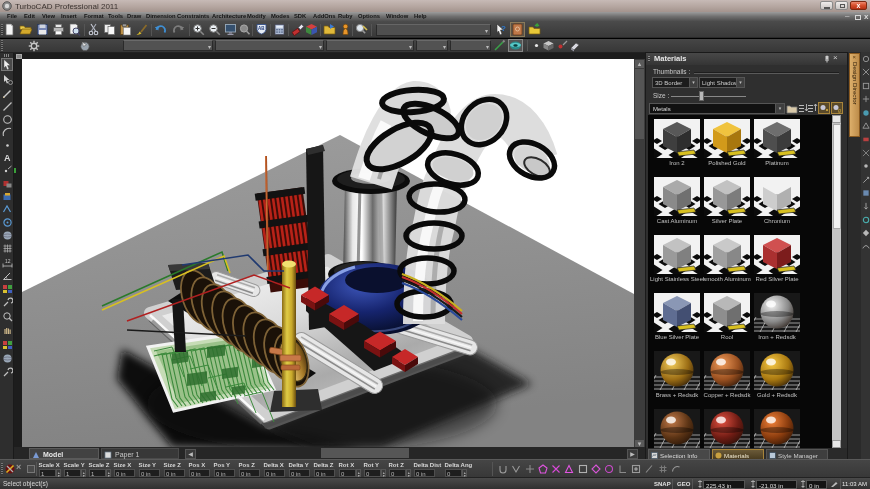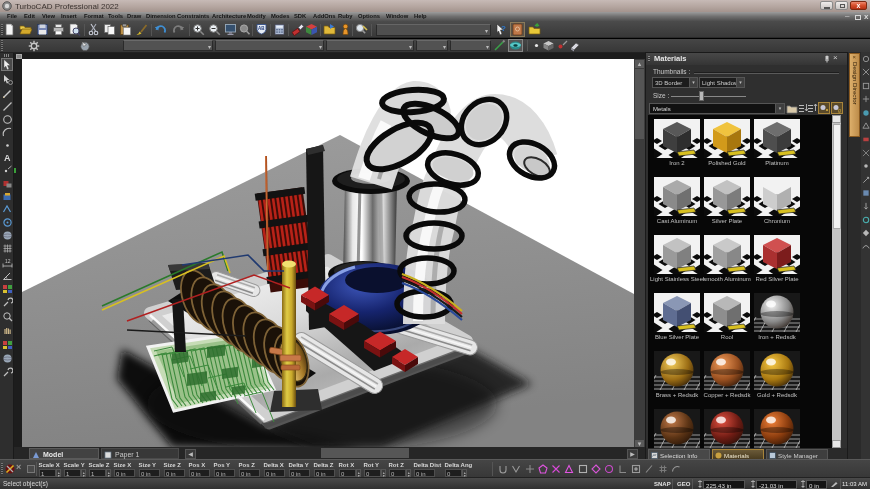--- a/index.html
+++ b/index.html
@@ -5,21 +5,21 @@
 html,body{width:870px;height:489px;overflow:hidden;background:#000}
 body{font-family:"Liberation Sans",sans-serif;position:relative}
 .abs{position:absolute}
 </style></head><body>
 
 <div class="abs" style="left:0;top:0;width:870px;height:12px;background:linear-gradient(#c7bab6,#b3a49e 60%,#a3938d)">
  <svg class="abs" style="left:2px;top:1px" width="10" height="10" viewBox="0 0 10 10">
    <circle cx="5" cy="5" r="4.3" fill="#8a8a8a" stroke="#444" stroke-width="0.8"></circle>
    <circle cx="5" cy="5" r="2.2" fill="#d8d8d8"></circle>
  </svg>
- <span class="abs" style="left:15px;top:1.5px;font-size:8px;color:#3a322f">TurboCAD Professional 2022</span>
+ <span class="abs" style="left:15px;top:1.5px;font-size:8px;color:#3a322f">TurboCAD Professional 2011</span>
  <div class="abs" style="left:820px;top:1px;width:13px;height:9px;background:linear-gradient(#efedec,#c9c4c2);border:1px solid #8a8a8a;border-radius:2px">
    <div class="abs" style="left:3px;top:5px;width:6px;height:2px;background:#555"></div>
     </div>
  <div class="abs" style="left:835px;top:1px;width:13px;height:9px;background:linear-gradient(#efedec,#c9c4c2);border:1px solid #8a8a8a;border-radius:2px">
    <div class="abs" style="left:3.5px;top:2px;width:5px;height:4px;border:1px solid #555"></div>
     </div>
  <div class="abs" style="left:850px;top:1px;width:17px;height:9px;background:linear-gradient(#ec8a70,#d9512e 45%,#b33014);border:1px solid #7c2a12;border-radius:2px;color:#fff;font-size:7px;font-weight:bold;text-align:center;line-height:8px">x</div>
 </div>
 <div class="abs" style="left:0;top:12px;width:870px;height:10px;background:linear-gradient(#9c9c9c,#6f6f6f 45%,#474747)">
     <span class="abs" style="left:7px;top:1px;font-size:5.8px;font-weight:bold;color:#141414">File</span>

